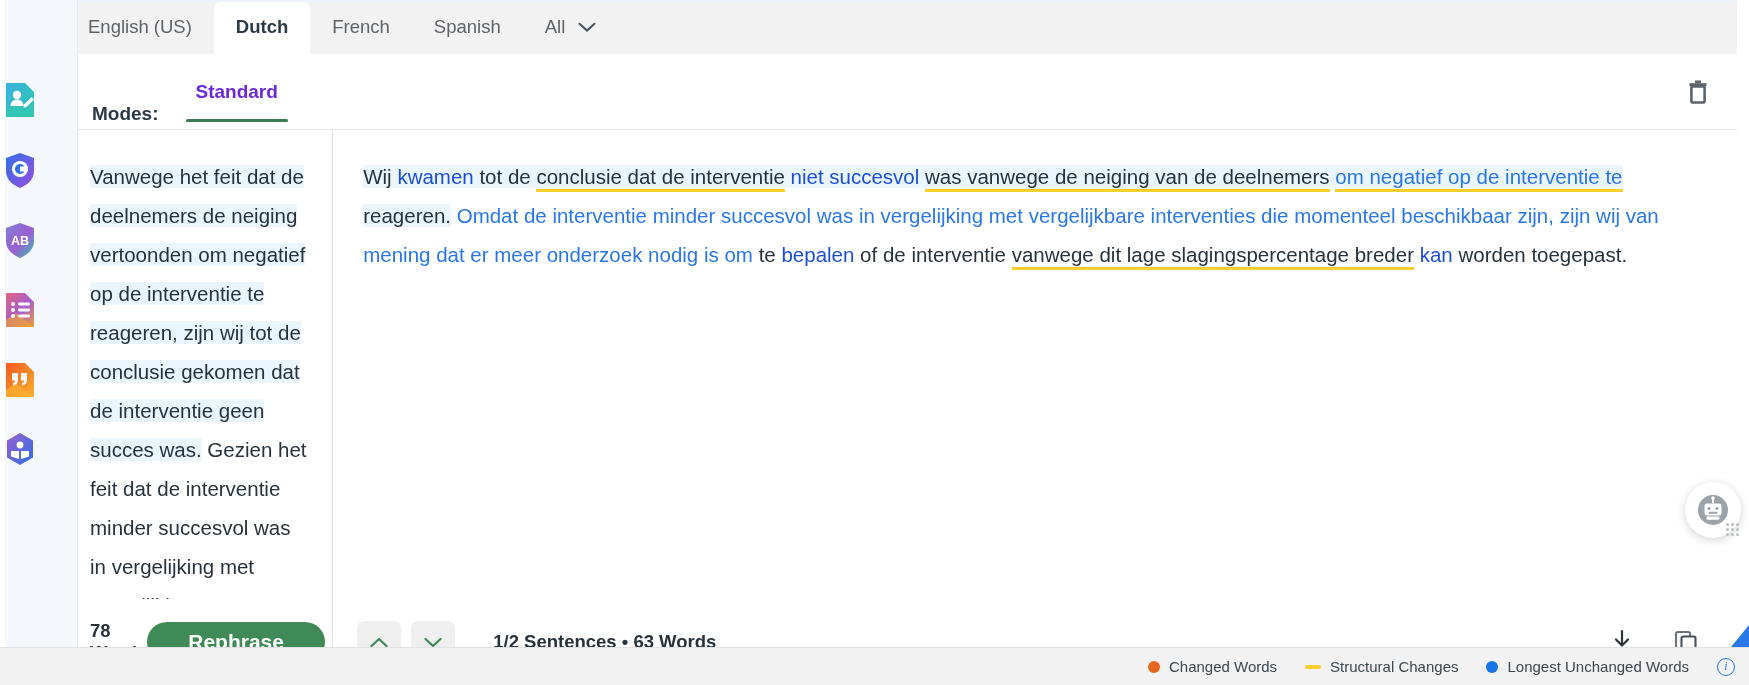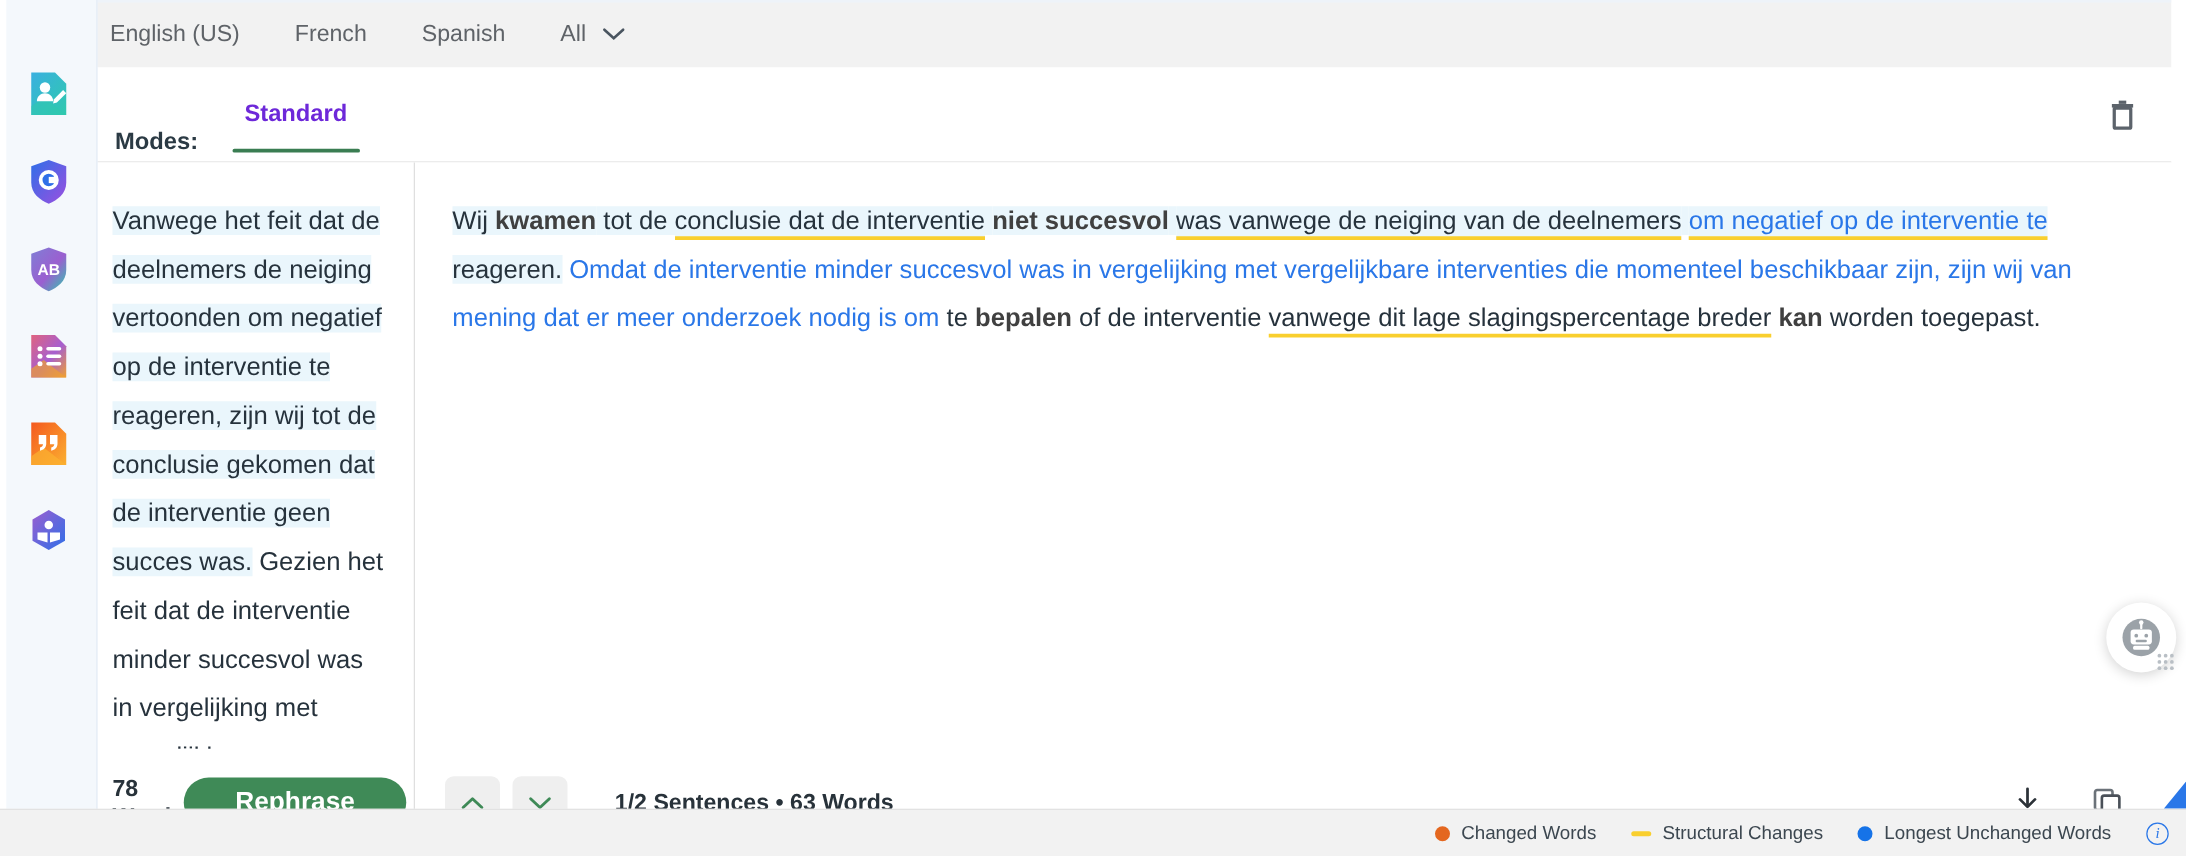--- a/index.html
+++ b/index.html
@@ -20,22 +20,22 @@
 
   
   .sidebar {
     position: absolute;
     left: 0; top: 0;
     width: 78px; height: 685px;
     background: #f4f8fc;
     border-right: 1px solid #e3ecf5;
     display: flex;
     flex-direction: column;
-    align-items: center;
-    padding-top: 55px;
+    align-items: flex-start;
+    padding-top: 80px;
     z-index: 5;
   }
   .sidebar::before {
     content: "";
     position: absolute;
     left: 0; top: 0;
     width: 5px; height: 685px;
     background: #ffffff;
   }
   .side-icon {
@@ -164,21 +164,21 @@
     flex: 1 1 auto;
     padding: 27px 24px 0 24px;
     overflow: hidden;
     font-size: 20.5px;
     line-height: 39px;
     color: #26323c;
   }
   .pane-right .pane-body { padding-left: 30px; padding-right: 26px;}
 
   .hl { background: #eaf6fc; }
-  .w-changed { color: #404040; font-weight: bold; }
+  .w-changed { color: #1d4ed8; }
   .w-unchanged { color: #2a77e8; }
   .u-struct {
     border-bottom: 3px solid #f9cf2e;
     padding-bottom: 1px;
   }
 
   
   .pane-foot {
     height: 86px;
     display: flex;
@@ -403,20 +403,21 @@
         <path d="M11 21h8v8l-8-2.5z" fill="#fff"></path>
         <path d="M29 21h-8v8l8-2.5z" fill="#fff"></path>
       </svg>
     </div>
   </div>
 
   <div class="main">
 
     <div class="lang-bar">
       <div class="lang-tab">English (US)</div>
+      <div class="lang-tab active">Dutch</div>
       <div class="lang-tab">French</div>
       <div class="lang-tab">Spanish</div>
       <div class="lang-tab all">
         <span>All</span>
         <span>
           <svg class="chev-down" width="18" height="11" viewBox="0 0 18 11">
             <path d="M1.5 1.8L9 8.6l7.5-6.8" stroke="#4a5560" stroke-width="2.1" fill="none" stroke-linecap="round"></path>
           </svg>
         </span>
       </div>

